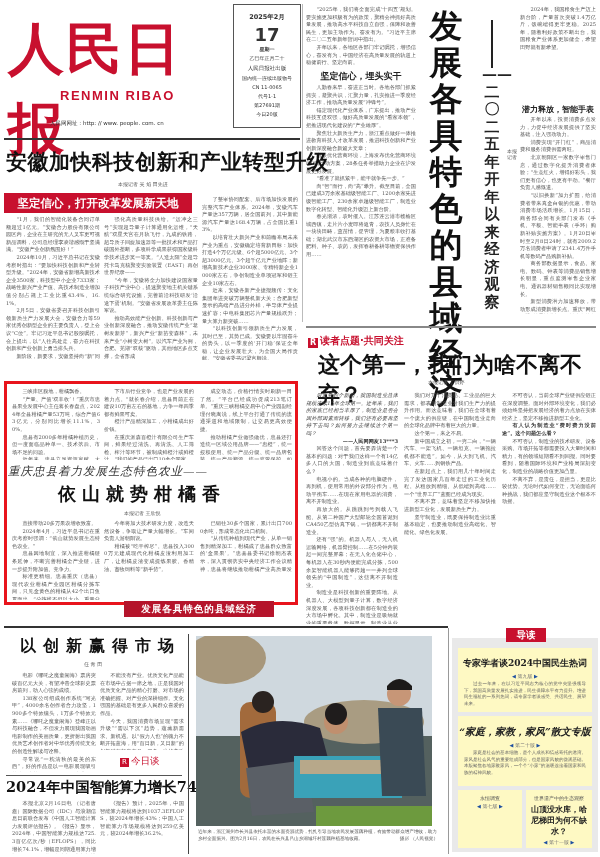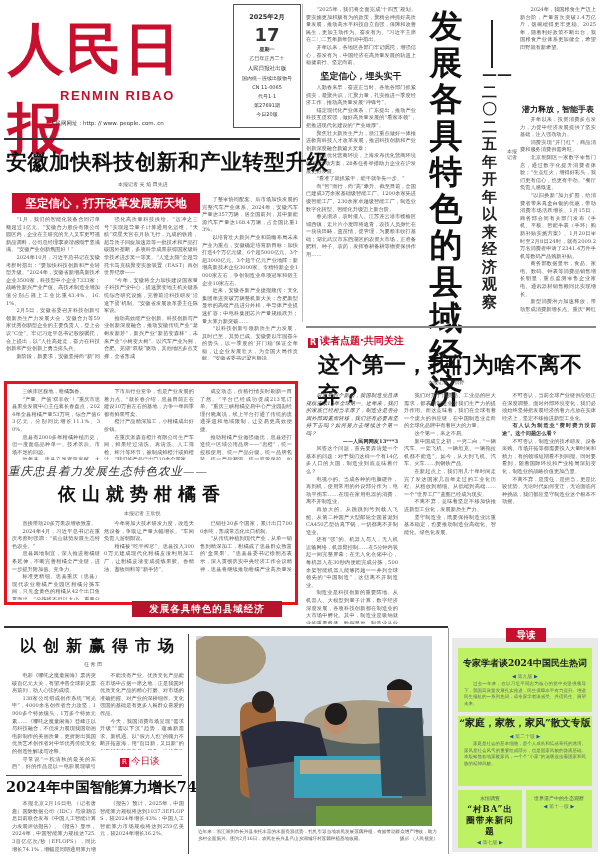--- a/index.html
+++ b/index.html
@@ -22,25 +22,25 @@
   .datebox { left: 233px; top: 4px; width: 68px; height: 124px; border: 1.2px solid #555; text-align: center;
     font-family: "DejaVu Sans", sans-serif; color: #333; }
   .datebox .ym { font-size: 6.5px; margin-top: 8px; font-weight: bold; }
   .datebox .day { font-size: 18px; font-weight: bold; margin-top: 3px; line-height: 20px; }
   .datebox .sm { font-size: 5px; line-height: 9px; }
   .datebox .sm2 { font-size: 5.5px; line-height: 11px; font-family: "DejaVu Serif", serif; }
 
   
   .h-anhui { left: 6px; top: 148px; font-size: 21px; font-weight: bold; letter-spacing: 0.5px; font-family: "DejaVu Sans", sans-serif; color: #111; }
   .byline { font-size: 5px; color: #555; font-family: "DejaVu Serif", serif; }
-  .redbar { background: #c8102e; color: #fff; font-family: Liberation Serif, serif; font-weight: bold; margin-left: 8px; }
+  .redbar { background: #c8102e; color: #fff; font-family: Liberation Serif, serif; font-weight: bold; }
 
   
   .vhead { left: 424px; top: 8px; width: 44px; font-family: "DejaVu Sans", sans-serif; font-weight: bold; font-size: 33px; line-height: 36.5px; text-align: center; color: #111; }
-  .vsub { left: 482px; top: 66px; width: 20px; font-size: 15px; line-height: 17.5px; font-weight: bold; text-align: left; color: #222; }
+  .vsub { left: 482px; top: 66px; width: 20px; font-size: 15px; line-height: 17.5px; font-weight: bold; text-align: center; color: #222; }
   .vsub-line { left: 491px; top: 20px; width: 1.5px; height: 48px; background: #222; }
   .vby { left: 507px; top: 148px; width: 10px; font-size: 5px; line-height: 6px; color: #555; }
 
   
   .kicker { left: 308px; top: 334px; color: #c8102e; font-size: 10px; font-weight: bold; font-family: "DejaVu Sans", sans-serif; }
   .kicker .r { display: inline-block; width: 10px; height: 10px; background: #c8102e; color: #fff; font-size: 8px; text-align: center; line-height: 10px; margin-right: 2px; vertical-align: -1px; }
   .h-diyi { left: 318px; top: 350px; font-size: 22px; font-weight: bold; color: #111; }
 
   
   .orangebox { left: 4px; top: 381px; width: 294px; height: 224px; border: 3px solid #e8141c; }
@@ -53,21 +53,21 @@
   .todayread { left: 120px; top: 755px; color: #c8102e; font-size: 9.5px; font-weight: normal; font-family: "DejaVu Sans", sans-serif; }
   .todayread .r { display: inline-block; width: 9px; height: 9px; background: #c8102e; color: #fff; font-size: 7px; text-align: center; line-height: 9px; margin-right: 2px; }
 
   
   .photo { left: 196px; top: 636px; width: 236px; height: 190px; overflow: hidden; background: linear-gradient(180deg,#c9d4dc 0%, #d6dee3 30%, #8a8f8a 62%, #4d5a58 100%); }
   .caption { left: 198px; top: 829px; width: 240px; font-size: 4.6px; line-height: 6.5px; color: #555; }
 
   
   .guide { left: 452px; top: 638px; width: 146px; height: 214px; background: #e9e9e9; }
   .guide-tag { left: 506px; top: 628px; width: 40px; height: 14px; background: #c8102e; color: #fff; font-size: 9.5px; font-weight: bold; text-align: center; line-height: 14px; font-family: "DejaVu Sans", sans-serif; }
-  .gcard { background: #bef264; position: absolute; }
+  .gcard { background: #fef9c3; position: absolute; }
   .gtitle { font-weight: bold; color: #222; text-align: center; }
   .gpage { font-size: 5px; color: #777; text-align: center; }
   .gpage .arr { color: #1e4fa0; }
   .gtext { font-size: 4.5px; line-height: 6.5px; color: #666; text-indent: 2em; padding: 0 6px; text-align: justify; }
 </style>
 </head>
 <body>
 
 <div class="abs logo">人民日报</div>
 <div class="abs pinyin">RENMIN  RIBAO</div>
@@ -272,39 +272,39 @@
   <div class="gtitle" style="font-size:9px;margin-top:9px;">专家学者谈2024中国民生热词</div>
   <div class="gpage" style="margin-top:3px;">
     <span class="arr">◀</span>
     <span>第九版</span>
     <span class="arr">▶</span>
   </div>
   <div class="gtext" style="margin-top:2px;height:26px;overflow:hidden;">过去一年来，在以习近平同志为核心的党中央坚强领导下，我国高质量发展扎实推进，民生保障水平有力提升。增进民生福祉的一系列热词，请专家学者谈感受、共话民生、展望未来。</div>
 </div>
 
 <div class="gcard" style="left:458px;top:716px;width:134px;height:70px;">
-  <div class="gtitle" style="font-size:10px;">“家庭，家教，家风”散文专版</div>
+  <div class="gtitle" style="font-size:10px;margin-top:9px;font-style:italic;">“家庭，家教，家风”散文专版</div>
   <div class="gpage" style="margin-top:3px;">
     <span class="arr">◀</span>
     <span>第二十版</span>
     <span class="arr">▶</span>
   </div>
   <div class="gtext" style="margin-top:2px;height:32px;overflow:hidden;">家庭是社会的基本细胞，是个人成长和情感寄托的港湾。家风是社会风气的重要组成部分，也是国家风貌的微观基础。本版聚焦各地家教家风，一个个“小家”的温暖连接着国家和民族的精神风貌。</div>
 </div>
 
 <div class="gcard" style="left:458px;top:790px;width:64px;height:58px;">
   <div class="gpage" style="margin-top:5px;color:#555;">永恒调查</div>
-  <div class="gtitle" style="font-size:8.5px;line-height:11px;margin-top:3px;padding:0 5px;letter-spacing:1px;">“村BA”出圈带来新问题</div>
   <div class="gpage" style="margin-top:2px;">
     <span class="arr">◀</span>
     <span>第七版</span>
     <span class="arr">▶</span>
   </div>
 </div>
 
 <div class="gcard" style="left:526px;top:790px;width:66px;height:58px;">
   <div class="gpage" style="margin-top:5px;color:#555;">世界遗产中的生态观察</div>
+  <div class="gtitle sans" style="font-size:8px;line-height:11px;margin-top:3px;padding:0 4px;">山顶没水库，哈尼梯田为何不缺水？</div>
   <div class="gpage" style="margin-top:2px;">
     <span class="arr">◀</span>
     <span>第十一版</span>
     <span class="arr">▶</span>
   </div>
 </div>
 
 </body></html>

